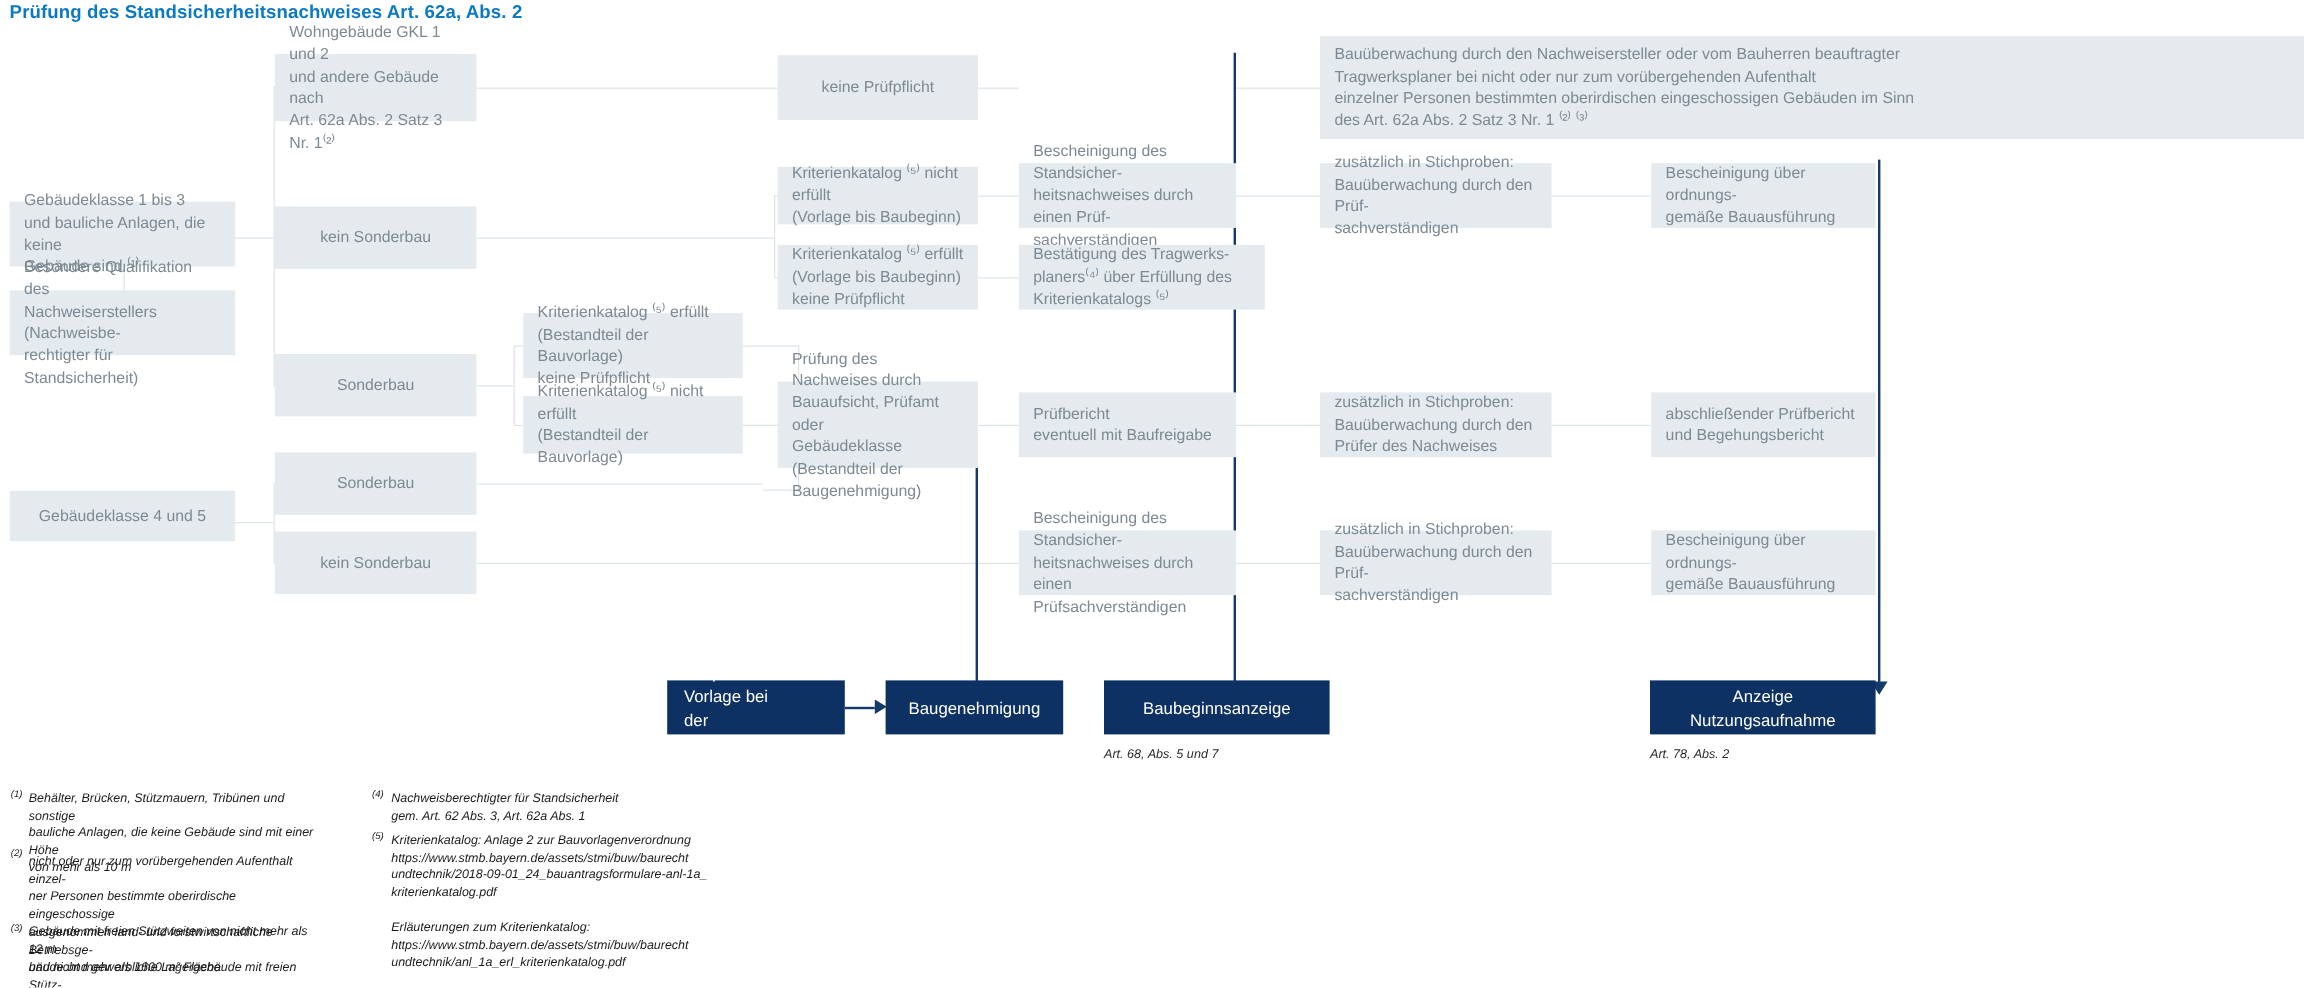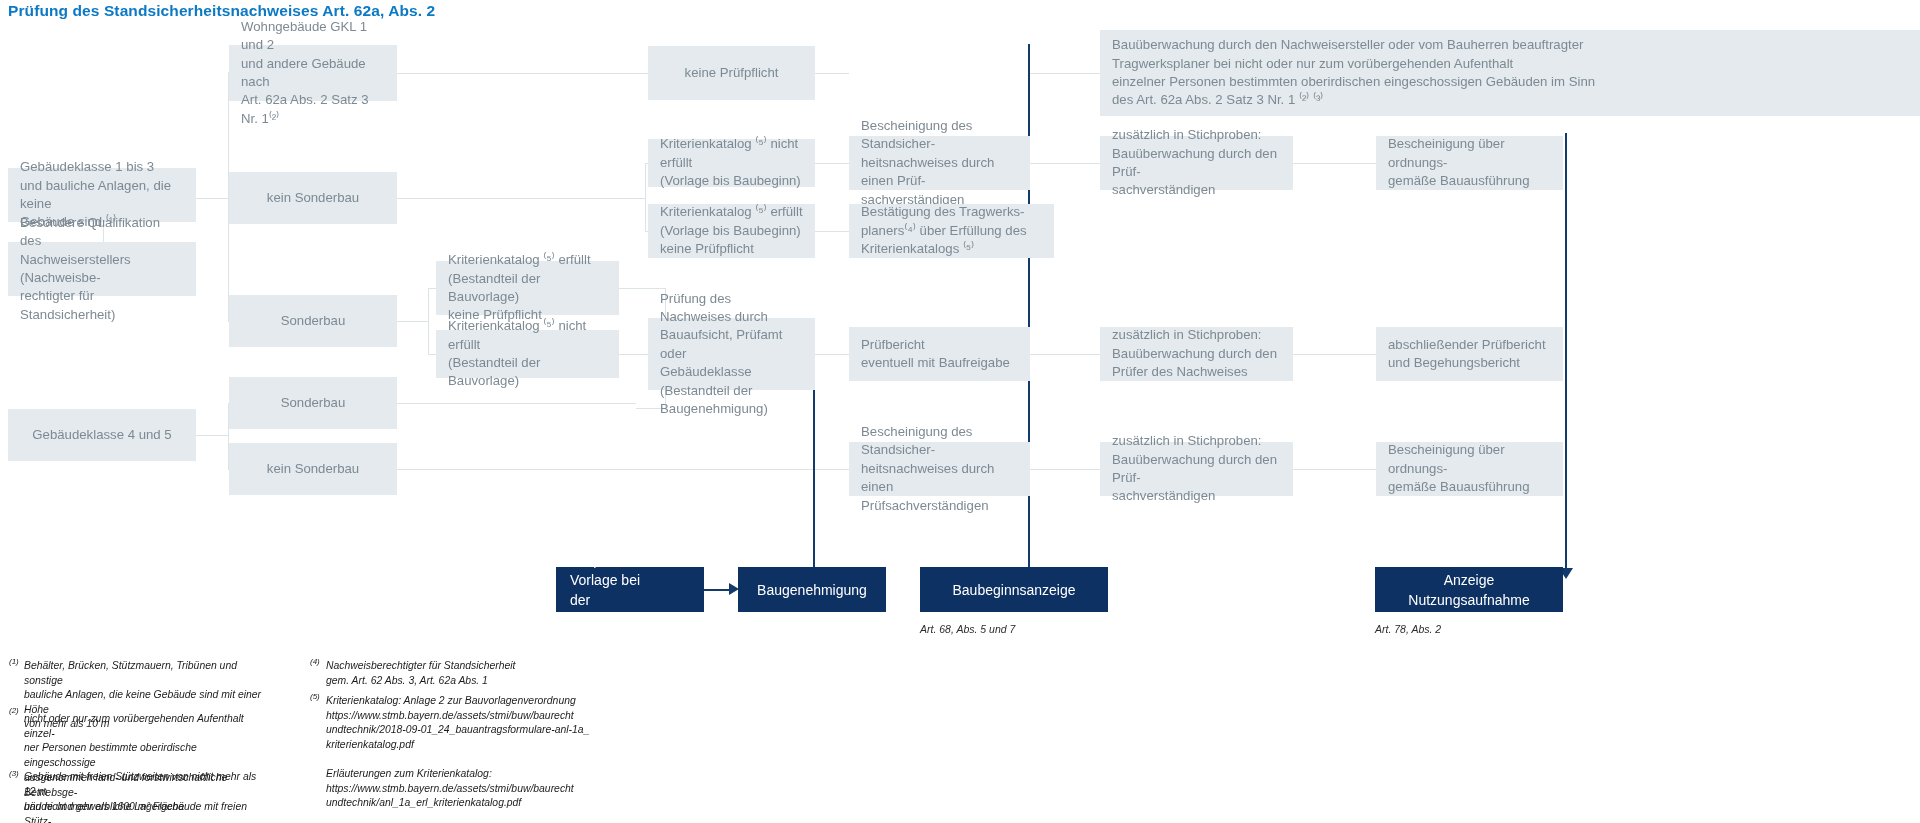--- a/index.html
+++ b/index.html
@@ -196,21 +196,21 @@
   <div class="arrowright" style="left:729px; top:583px;"></div>
 
   <div class="node" style="left:8px; top:168px; width:188px; height:54px;">Gebäudeklasse 1 bis 3
 und bauliche Anlagen, die keine
 Gebäude sind ⁽¹⁾</div>
 
   <div class="node" style="left:8px; top:242px; width:188px; height:54px;">Besondere Qualifikation des
 Nachweiserstellers (Nachweisbe-
 rechtigter für Standsicherheit)</div>
 
-  <div class="node center" style="left:8px; top:409px; width:188px; height:52px;">Gebäudeklasse 4 und 5</div>
+  <div class="node center" style="left:8px; top:409px; width:188px; height:42px;">Gebäudeklasse 4 und 5</div>
 
   <div class="node" style="left:229px; top:45px; width:168px; height:56px;">Wohngebäude GKL 1 und 2
 und andere Gebäude nach
 Art. 62a Abs. 2 Satz 3 Nr. 1⁽²⁾</div>
 
   <div class="node center" style="left:229px; top:172px; width:168px; height:52px;">kein Sonderbau</div>
 
   <div class="node center" style="left:229px; top:295px; width:168px; height:52px;">Sonderbau</div>
 
   <div class="node center" style="left:229px; top:377px; width:168px; height:52px;">Sonderbau</div>

